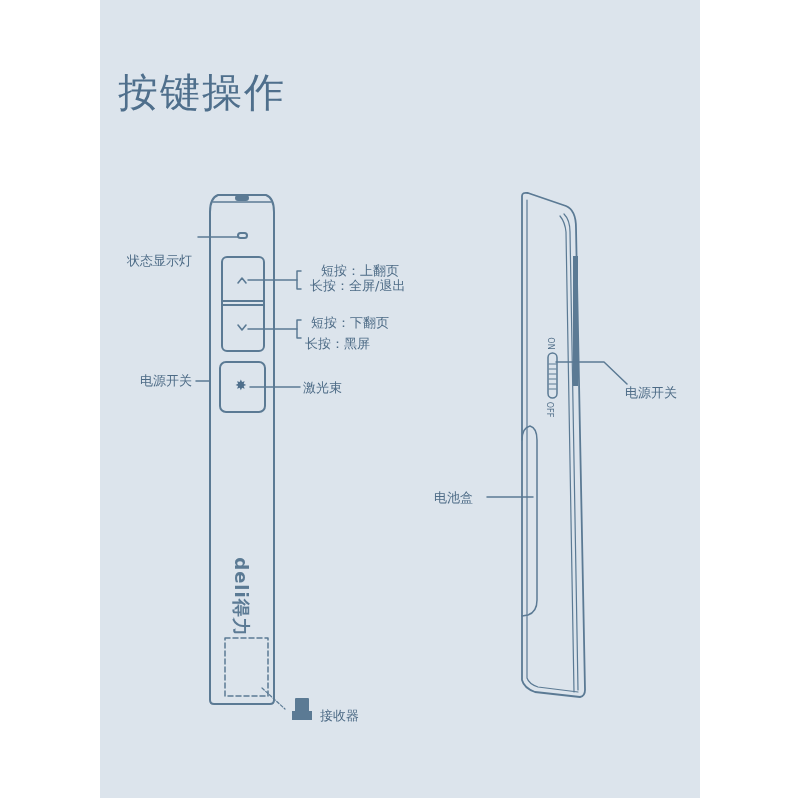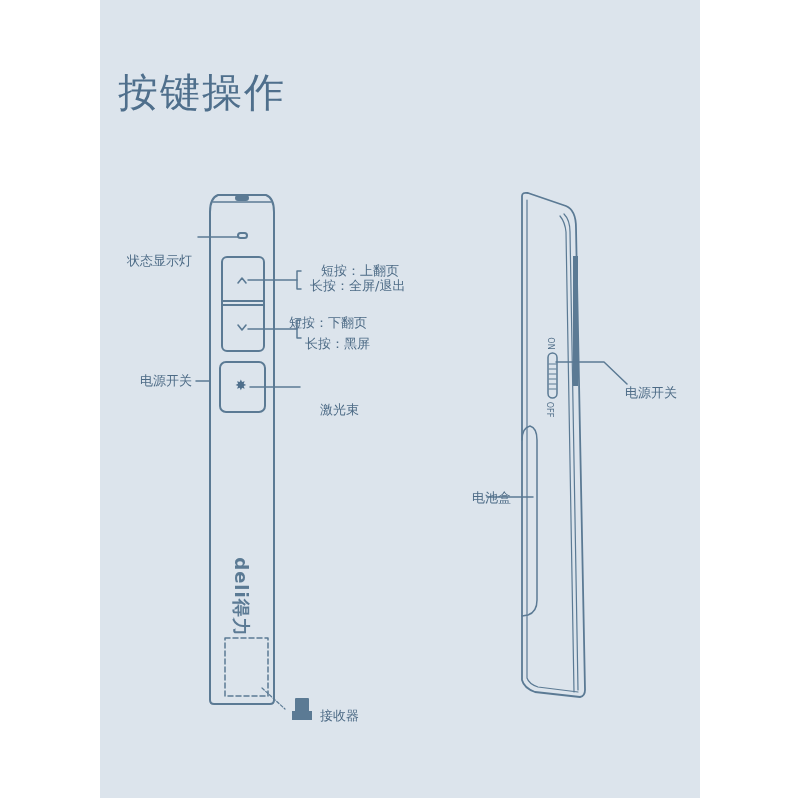--- a/index.html
+++ b/index.html
@@ -81,22 +81,22 @@
   </g>
 </svg>
 
 <div class="lbl" style="left:235px; top:378px; font-size:14px; color:#4f6f8c; font-weight:bold;">✸</div>
 
 <div style="position:absolute; left:196px; top:585px; width:90px; font-size:18px; font-weight:bold; color:#5b7a94; transform:rotate(90deg); transform-origin:center; text-align:center; letter-spacing:1px;">deli得力</div>
 
 <div class="lbl" style="left:127px; top:229px;margin-top:24px;">状态显示灯</div>
 <div class="lbl" style="left:321px; top:263px;">短按：上翻页</div>
 <div class="lbl" style="left:310px; top:278px;">长按：全屏/退出</div>
-<div class="lbl" style="left:289px; top:315px;text-align:right;">短按：下翻页</div>
+<div class="lbl" style="left:311px; top:315px;text-align:right;">短按：下翻页</div>
 <div class="lbl" style="left:305px; top:336px;">长按：黑屏</div>
 <div class="lbl" style="left:140px; top:373px;">电源开关</div>
-<div class="lbl" style="left:320px; top:380px;margin-top:22px;">激光束</div>
+<div class="lbl" style="left:303px; top:380px;">激光束</div>
 <div class="lbl" style="left:320px; top:708px; font-size:13px;">接收器</div>
 
 <div class="lbl" style="left:625px; top:385px;">电源开关</div>
-<div class="lbl" style="left:434px; top:490px;margin-left:38px;">电池盒</div>
+<div class="lbl" style="left:434px; top:490px;">电池盒</div>
 <div class="lbl" style="left:544px; top:336px; font-size:8px; transform:rotate(90deg);">ON</div>
 <div class="lbl" style="left:542px; top:402px; font-size:8px; transform:rotate(90deg);">OFF</div>
 
 </body></html>

